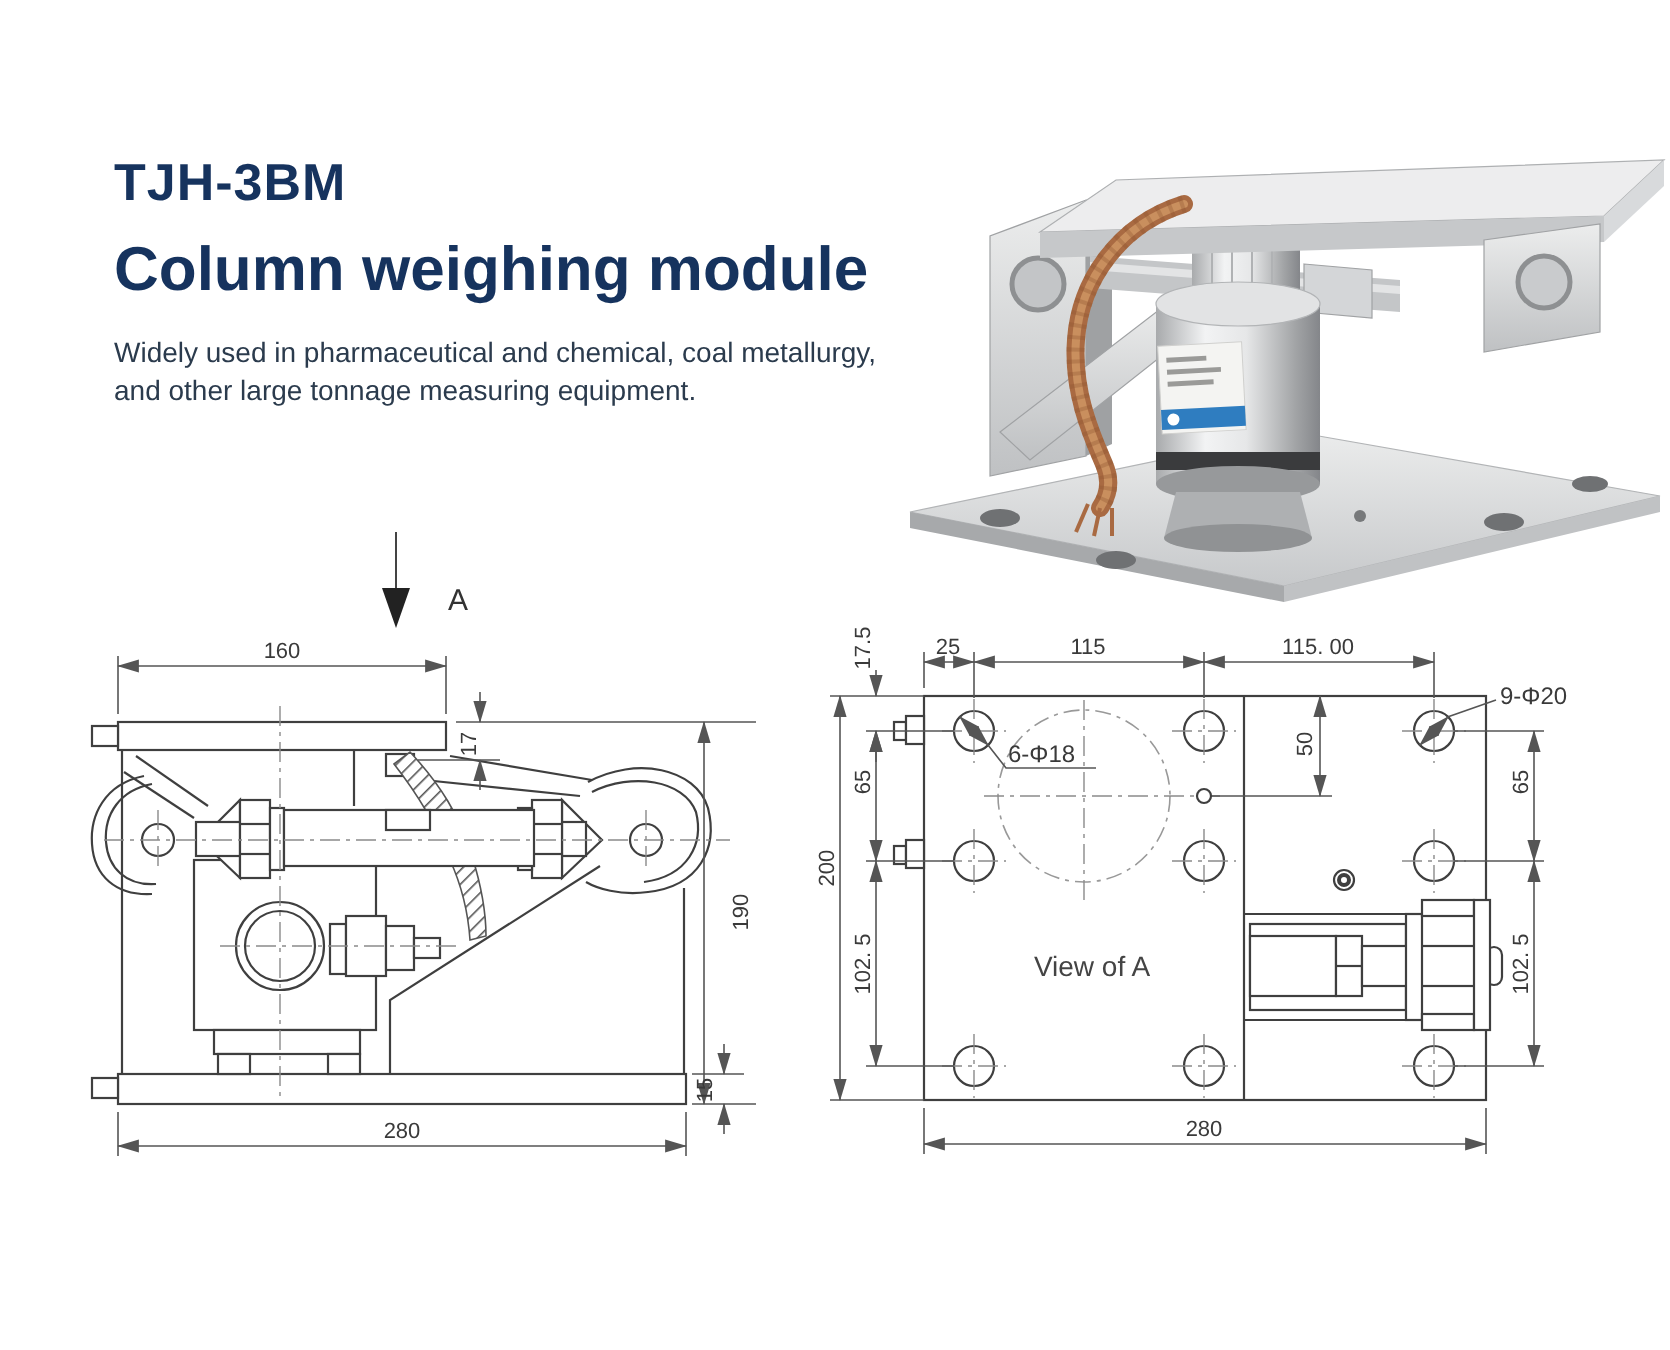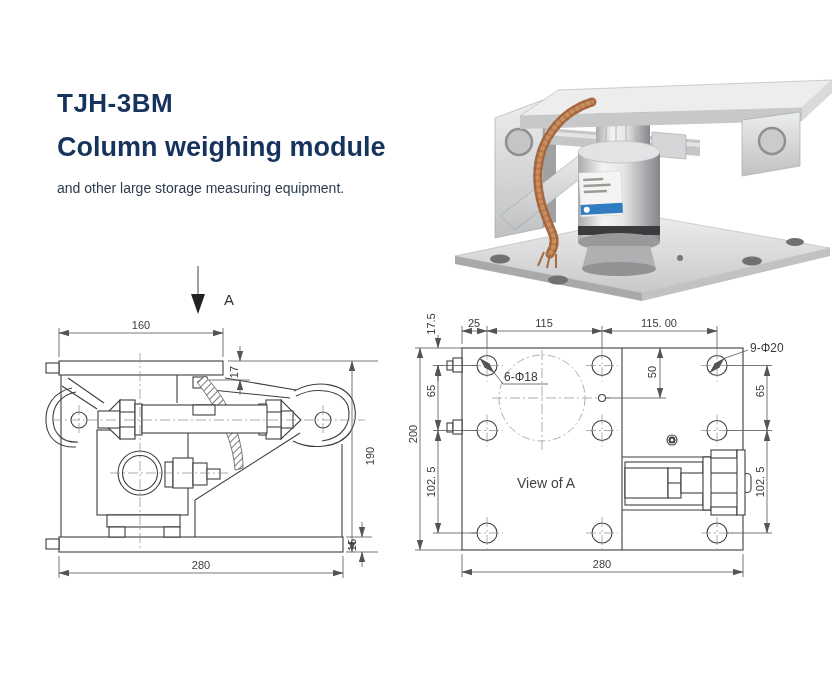--- a/index.html
+++ b/index.html
@@ -1,42 +1,43 @@
 <!DOCTYPE html>
 <html><head>
 <meta charset="utf-8">
 <style>
   html,body{margin:0;padding:0;}
   body{
     width:835px;height:675px;background:#ffffff;position:relative;overflow:hidden;
     font-family:"Liberation Sans",sans-serif;
   }
-  .header{position:absolute;left:57px;top:88px;width:400px;}
+  .header{position:absolute;left:57px;top:76px;width:400px;}
   .model{font-size:26px;font-weight:700;color:#16335e;line-height:30px;letter-spacing:.5px;}
-  .pname{font-size:27px;font-weight:700;color:#16335e;line-height:32px;margin-top:13px;}
+  .pname{font-size:31px;font-weight:700;color:#16335e;line-height:32px;margin-top:13px;}
   .desc{margin-top:16px;font-size:14px;line-height:19px;color:#2b3b4d;white-space:nowrap;}
   svg.stage{position:absolute;left:0;top:0;}
   text{font-family:"Liberation Sans",sans-serif;}
   .dimtxt{font-size:11px;fill:#3a3a3a;}
   .lbltxt{font-size:12px;fill:#3a3a3a;}
   .viewtxt{font-size:14px;fill:#444;}
   .sectxt{font-size:15px;fill:#333;}
   .ol{stroke:#3f3f3f;stroke-width:1.1;fill:none;}
   .olw{stroke:#3f3f3f;stroke-width:1.1;fill:#fff;}
   .cl{stroke:#8a8a8a;stroke-width:.7;fill:none;stroke-dasharray:10 3 2 3;}
   .dm{stroke:#555;stroke-width:.8;fill:none;}
 </style>
 </head>
 <body>
 
 <div class="header">
   <div class="model">TJH-3BM</div>
   <div class="pname">Column weighing module</div>
   <div class="desc">
-    <div>and other large storage measuring equipment.</div>
+    <div>Widely used in pharmaceutical and chemical, coal metallurgy,</div>
+    <div>and other large tonnage measuring equipment.</div>
   </div>
 </div>
 
 <svg class="stage" width="835" height="675" viewBox="0 0 835 675">
   <defs>
     <marker id="arw" viewBox="0 0 10 6" refX="9.5" refY="3" markerWidth="11" markerHeight="7" orient="auto-start-reverse" markerUnits="userSpaceOnUse">
       <path d="M0,0 L10,3 L0,6 Z" fill="#555"></path>
     </marker>
     <pattern id="hatch" width="5" height="5" patternUnits="userSpaceOnUse" patternTransform="rotate(45)">
       <rect width="5" height="5" fill="#ffffff"></rect>

